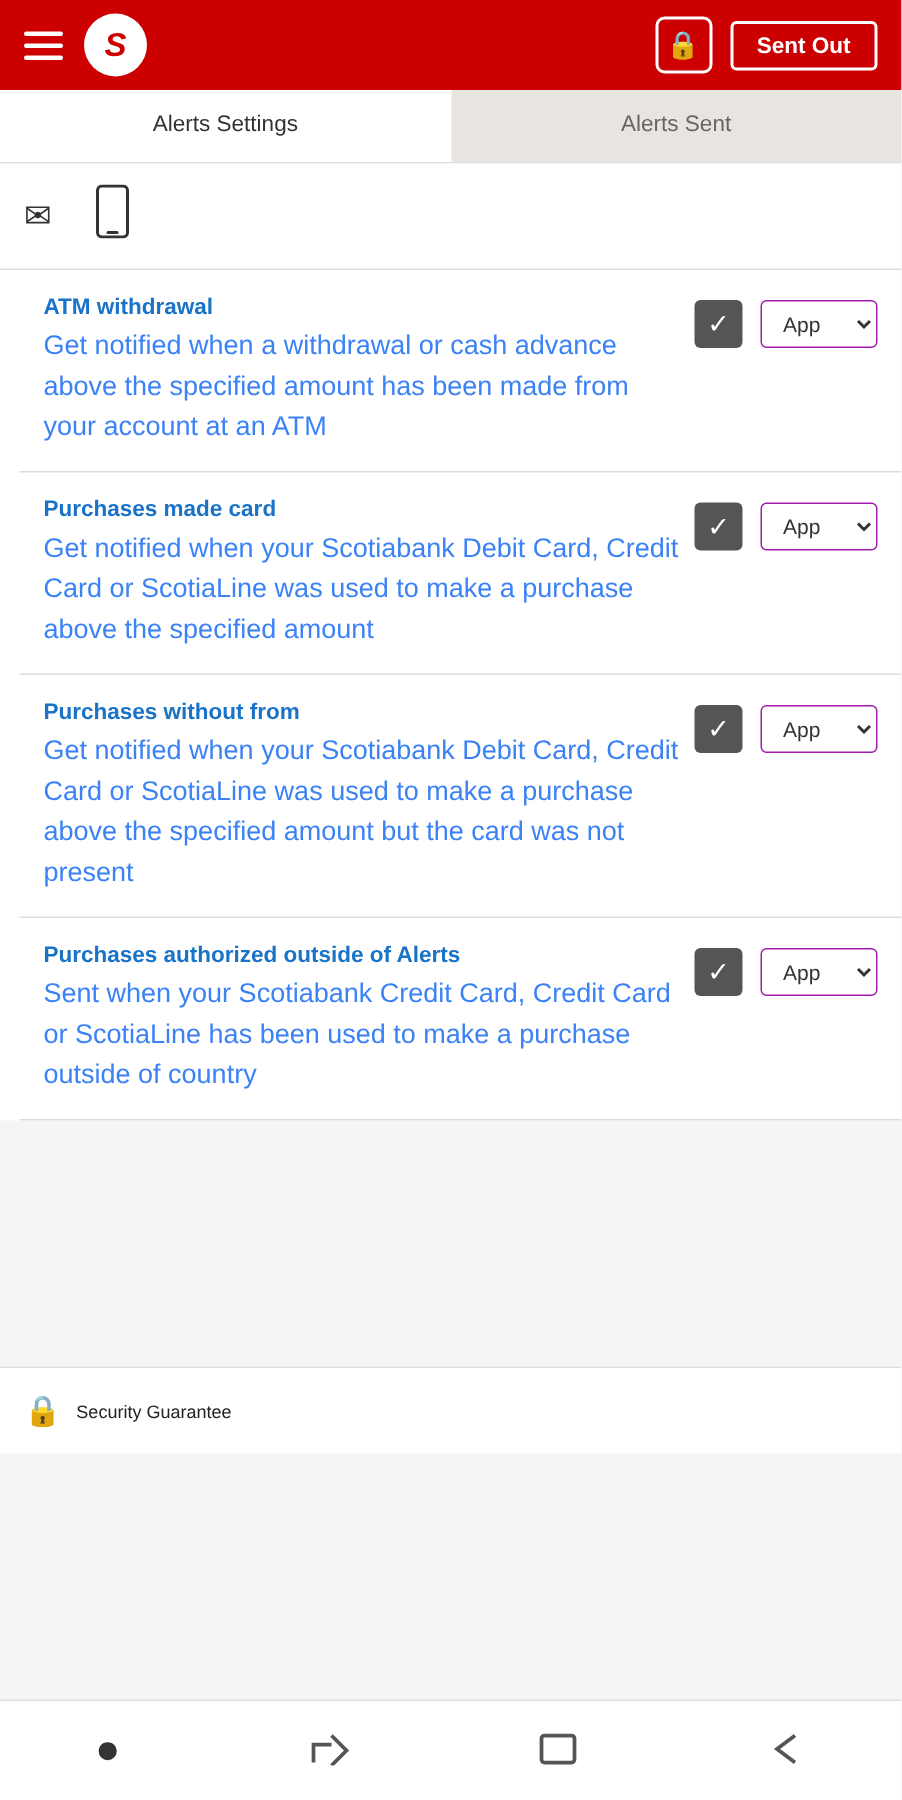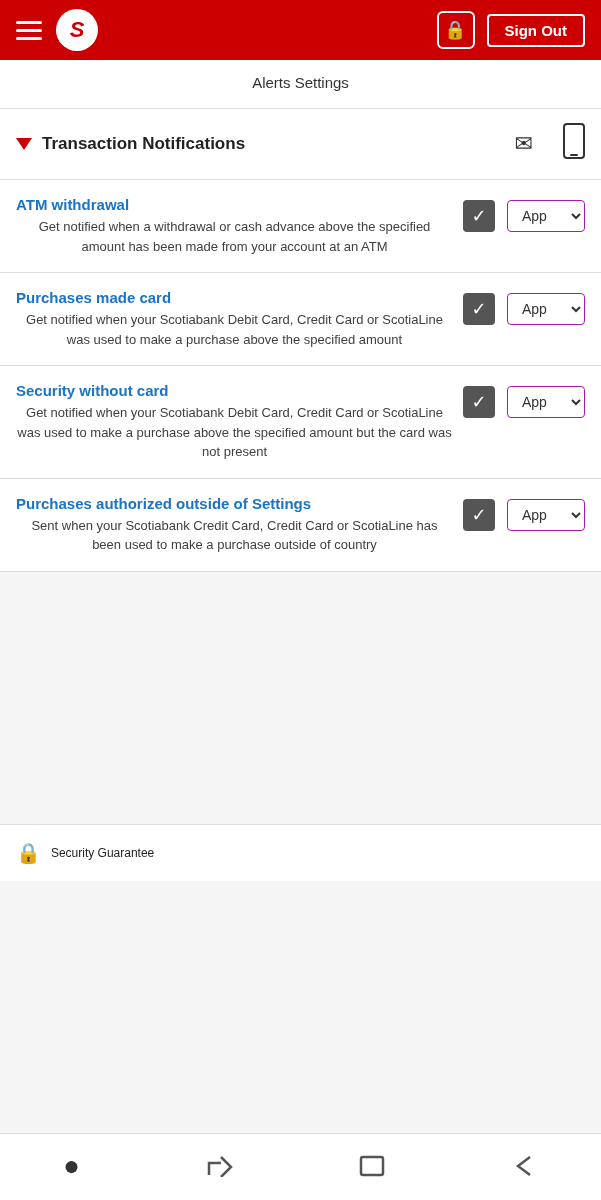--- a/index.html
+++ b/index.html
@@ -137,42 +137,42 @@
       align-items: center;
     }
     .envelope-icon, .phone-icon {
       font-size: 22px;
       color: #333;
     }
 
     
     .alerts-list {
       background: white;
+      padding-left: 13px;
     }
     .alert-item {
       display: flex;
       align-items: flex-start;
       padding: 16px;
       border-bottom: 1px solid #ddd;
       gap: 10px;
     }
     .alert-text {
       flex: 1;
     }
     .alert-title {
       color: #1a73c7;
       font-size: 15px;
       font-weight: 600;
       margin-bottom: 4px;
     }
     .alert-desc {
-      font-size: 13px;
-      color: #404040;
+      font-size: 18px;
+      color: #3b82f6;
       line-height: 1.5;
-      text-align: center;
     }
     .alert-controls {
       display: flex;
       align-items: center;
       gap: 12px;
       flex-shrink: 0;
       padding-top: 4px;
     }
     .checkbox-checked {
       width: 32px;
@@ -251,35 +251,34 @@
       <span></span>
       <span></span>
       <span></span>
     </div>
     <div class="scotiabank-logo">
       <span>S</span>
     </div>
   </div>
   <div class="header-right">
     <div class="lock-icon-wrap">🔒</div>
-    <button class="sign-out-btn">Sign Out</button>
+    <button class="sign-out-btn">Sent Out</button>
   </div>
 </div>
 
 <div class="tabs">
   <div class="tab active">
     <span>Alerts Settings</span>
   </div>
+  <div class="tab inactive">
+    <span>Alerts Sent</span>
+  </div>
 </div>
 
 <div class="section-header">
-  <div class="section-header-left">
-    <div class="triangle-down"></div>
-    <span class="section-title">Transaction Notifications</span>
-  </div>
   <div class="section-icons">
     <span class="envelope-icon">✉</span>
     <span class="phone-icon">
       <svg width="22" height="36" viewBox="0 0 22 36" fill="none" xmlns="http://www.w3.org/2000/svg">
         <rect x="1" y="1" width="20" height="34" rx="3" stroke="#333" stroke-width="2" fill="none"></rect>
         <rect x="7" y="31" width="8" height="2" rx="1" fill="#333"></rect>
       </svg>
     </span>
   </div>
 </div>
@@ -300,31 +299,31 @@
         <div class="alert-title">Purchases made card</div>
         <div class="alert-desc">Get notified when your Scotiabank Debit Card, Credit Card or ScotiaLine was used to make a purchase above the specified amount</div>
       </div>
       <div class="alert-controls">
         <div class="checkbox-checked">✓</div>
         <select class="app-select"><option value="App">App</option><option value="Email">Email</option><option value="SMS">SMS</option></select>
       </div>
     </div>
     <div class="alert-item">
       <div class="alert-text">
-        <div class="alert-title">Security without card</div>
+        <div class="alert-title">Purchases without from</div>
         <div class="alert-desc">Get notified when your Scotiabank Debit Card, Credit Card or ScotiaLine was used to make a purchase above the specified amount but the card was not present</div>
       </div>
       <div class="alert-controls">
         <div class="checkbox-checked">✓</div>
         <select class="app-select"><option value="App">App</option><option value="Email">Email</option><option value="SMS">SMS</option></select>
       </div>
     </div>
     <div class="alert-item">
       <div class="alert-text">
-        <div class="alert-title">Purchases authorized outside of Settings</div>
+        <div class="alert-title">Purchases authorized outside of Alerts</div>
         <div class="alert-desc">Sent when your Scotiabank Credit Card, Credit Card or ScotiaLine has been used to make a purchase outside of country</div>
       </div>
       <div class="alert-controls">
         <div class="checkbox-checked">✓</div>
         <select class="app-select"><option value="App">App</option><option value="Email">Email</option><option value="SMS">SMS</option></select>
       </div>
     </div>
   </div>
 
 <div class="security-section">

